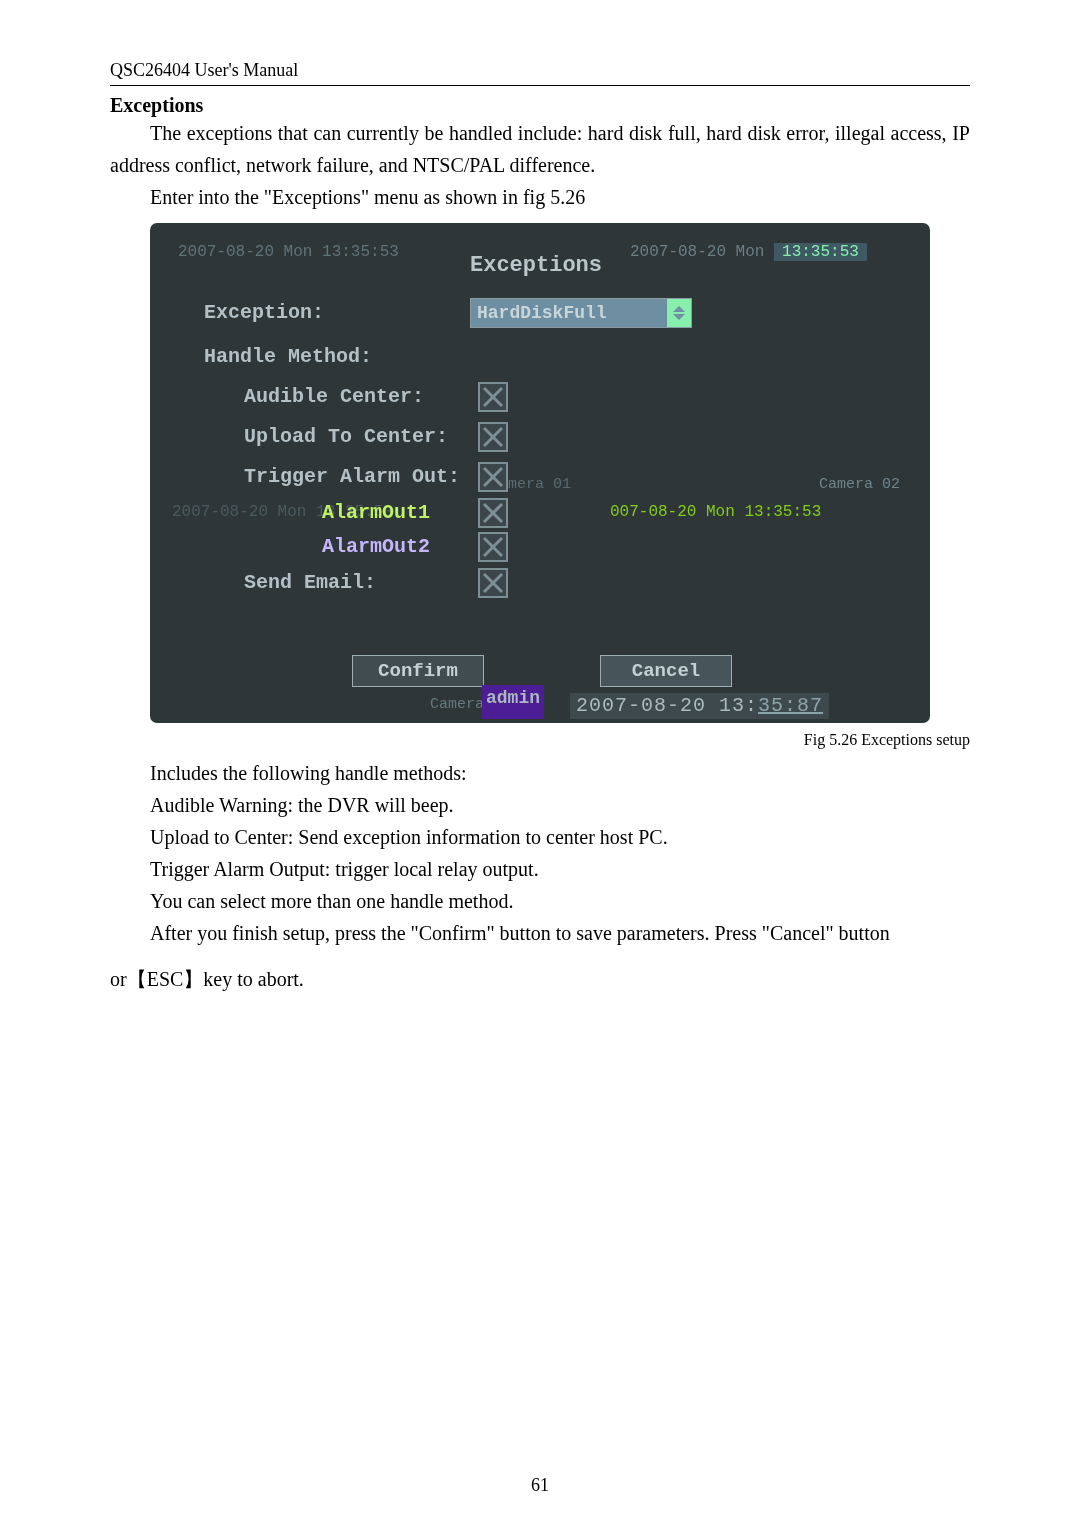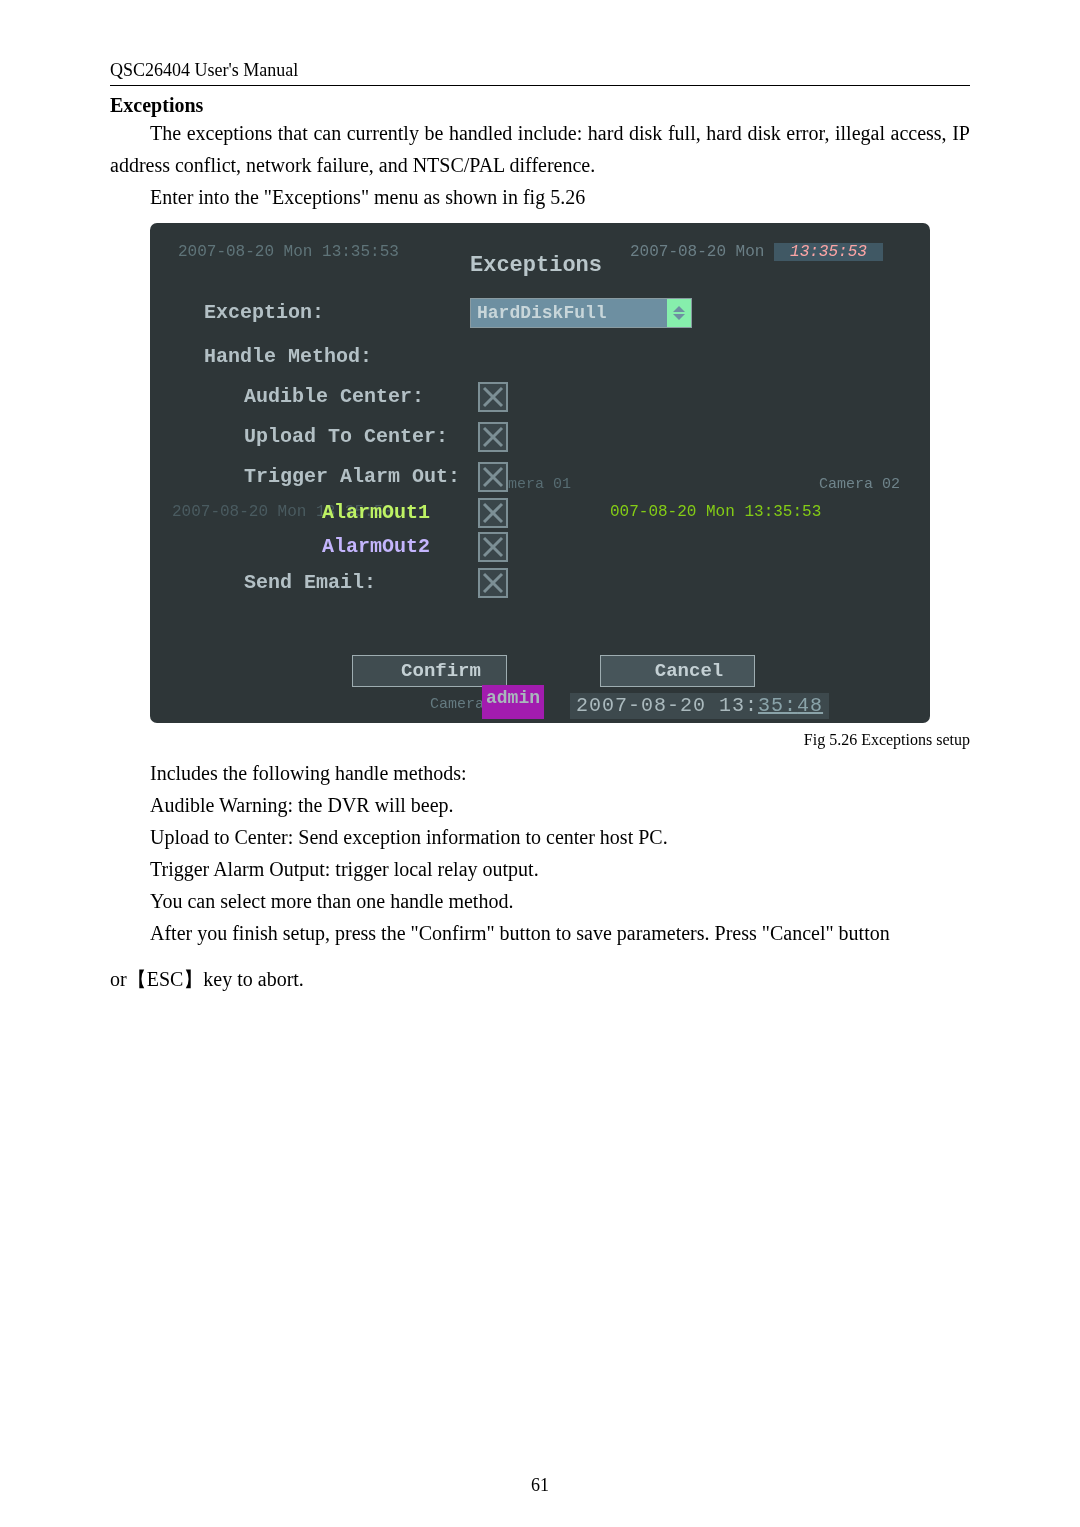--- a/index.html
+++ b/index.html
@@ -57,23 +57,22 @@
   .timestamp {
     position: absolute;
     font-size: 16px;
     color: #6b7f86;
     white-space: nowrap;
   }
   .ts-tl { top: 20px; left: 28px; color:#5f7479;}
   .ts-tr { top: 20px; left: 480px; }
   .ts-tr-hl {
     background: #405864;
-    color: #fca5a5;
-    padding: 0 16px;
-    font-style: italic;
+    color: #86efac;
+    padding: 0 8px;
   }
   .ts-ml { top: 280px; left: 22px; color:#4a5b60;}
   .ts-mr { top: 280px; left: 460px; color:#84cc16;}
   .cam01 { top: 253px; left: 340px; color:#576c72; font-size:15px;}
   .cam02 { top: 253px; right: 30px; color:#6f848b; font-size:15px;}
   .cam03 { bottom: 10px; left: 280px; color:#647a80; font-size:15px;}
 
   .menu-title {
     position: absolute;
     top: 30px;
@@ -159,31 +158,30 @@
     height: 30px;
     border: 1px solid #9eadb1;
     background: #404c50;
     color: #c4d0d4;
     font-size: 19px;
     font-weight: bold;
     display: flex;
     align-items: center;
     justify-content: center;
     font-family: "Courier New", monospace;
-    padding-left: 23px;
   }
   .btn-confirm { top: 432px; left: 202px; width: 130px; }
   .btn-cancel { top: 432px; left: 450px; width: 130px; background:#47555a;}
   .user-box {
     position:absolute;
     bottom: 4px;
     left: 332px;
     height: 34px;
     padding: 0 4px;
-    background: #a21caf;
+    background: #4c1d95;
     color: #a9b8bc;
     font-size: 18px;
     font-family: "Courier New", monospace;
     font-weight: bold;
     line-height: 26px;
   }
   .footer-dt {
     position:absolute;
     bottom: 4px;
     left: 420px;
@@ -262,21 +260,21 @@
     <div class="cbox cb6"><svg viewBox="0 0 26 26">
           <line x1="4" y1="4" x2="22" y2="22"></line>
           <line x1="22" y1="4" x2="4" y2="22"></line>
         </svg></div>
 
     <div class="btn btn-confirm">Confirm</div>
     <div class="btn btn-cancel">Cancel</div>
 
     <div class="user-box">admin</div>
     <div class="footer-dt">
-      <span>2007-08-20 13:</span><span class="sec">35:</span><span class="sec">48</span>
+      <span>2007-08-20 13:</span><span class="sec">35:</span><span class="sec">87</span>
     </div>
   </div>
 
   <div class="fig-caption">Fig 5.26 Exceptions setup</div>
 
   <div class="body-text indent">Includes the following handle methods:</div>
   <div class="body-text indent">Audible Warning: the DVR will beep.</div>
   <div class="body-text indent">Upload to Center: Send exception information to center host PC.</div>
   <div class="body-text indent">Trigger Alarm Output: trigger local relay output.</div>
   <div class="body-text indent">You can select more than one handle method.</div>

